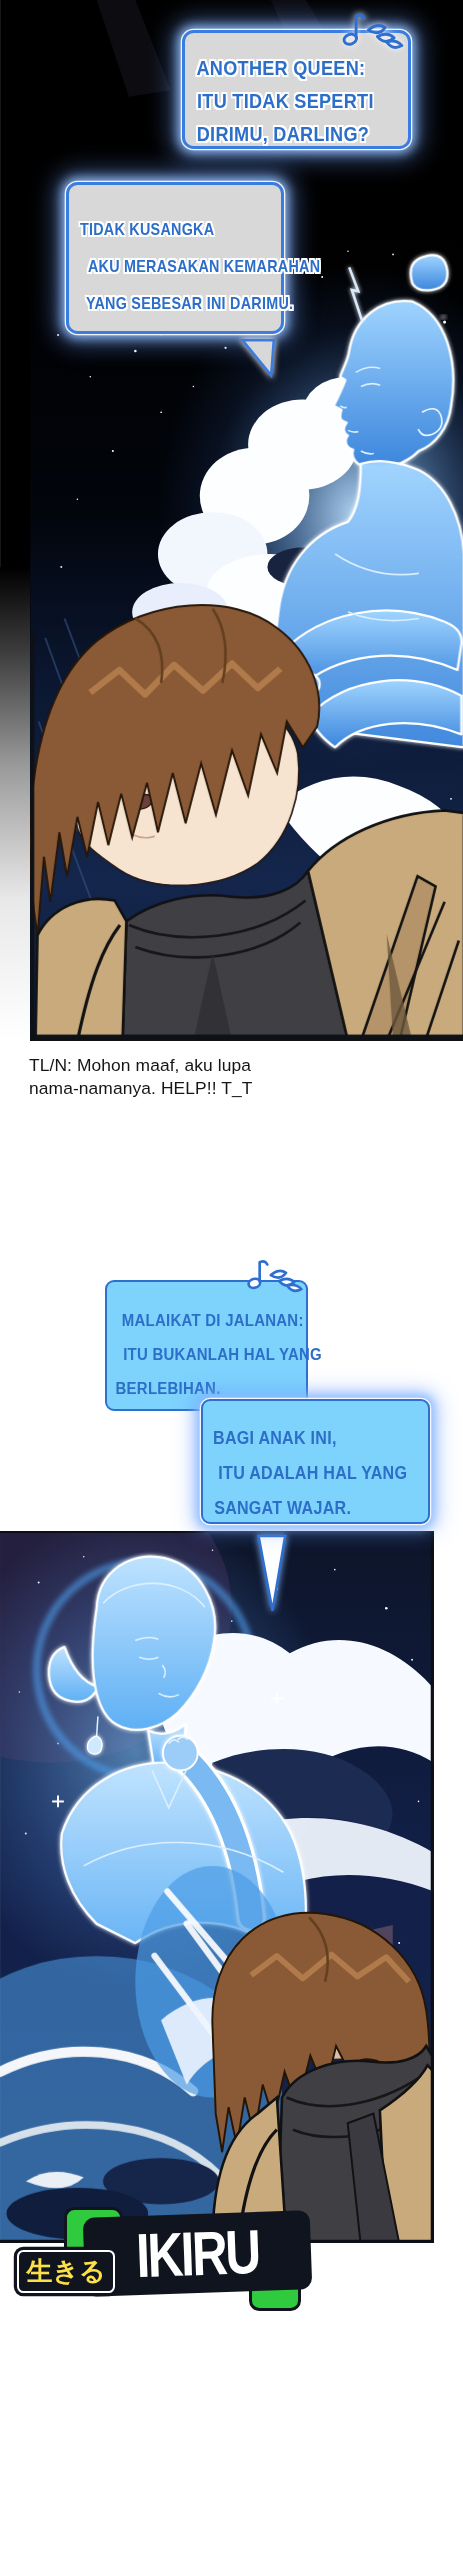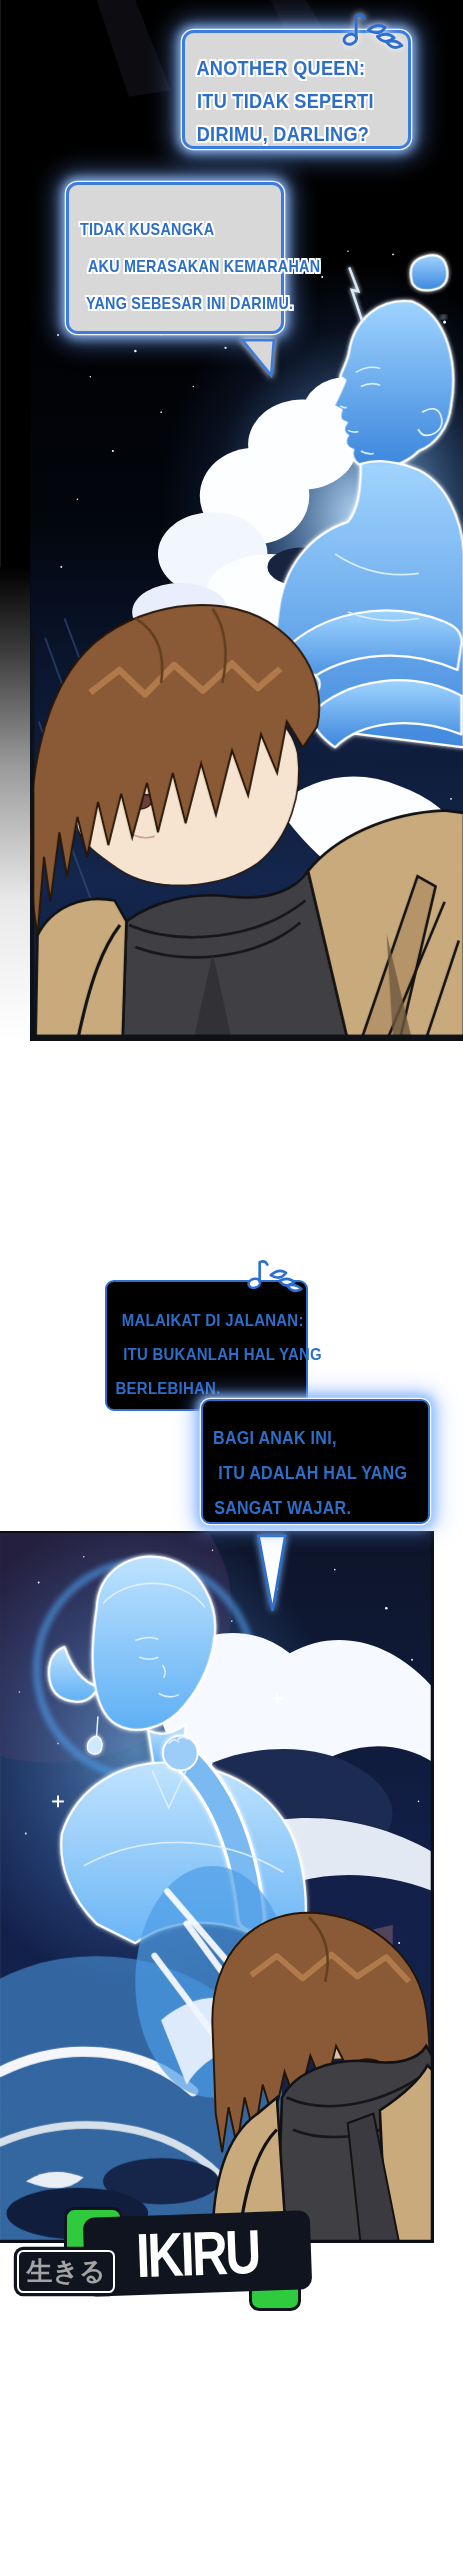--- a/index.html
+++ b/index.html
@@ -4,21 +4,21 @@
 <style>
   *{margin:0;padding:0;box-sizing:border-box}
   html,body{width:464px;background:#fff}
   body{height:2576px;position:relative;overflow:hidden;font-family:"Liberation Sans",sans-serif}
   .abs{position:absolute}
 
   
   .bubble{position:absolute;display:flex;flex-direction:column;align-items:flex-start;z-index:4}
   .b-gray{background:#d8d8d8;border:3.2px solid #3b7ce0;border-radius:11.6px;
     box-shadow:0 0 0 1.3px rgba(255,255,255,.9),0 0 10.3px 3.9px rgba(150,195,255,.95),0 0 23px 10.3px rgba(110,160,255,.45)}
-  .b-white{background:#000000;border:2.6px solid #2e6fd0;border-radius:9px}
+  .b-white{background:#7dd3fc;border:2.6px solid #2e6fd0;border-radius:9px}
   .b-glow{box-shadow:0 0 0 1.3px rgba(255,255,255,.9),0 0 9px 3.2px rgba(140,190,255,.9),0 0 19.3px 7.7px rgba(100,150,255,.5)}
   .bline{color:#2d6ec8;font-weight:700;white-space:nowrap;text-align:center;letter-spacing:0.3px;
     transform:scaleX(.88);transform-origin:50% 50%;
     text-shadow:-1.9px -1.9px 0 #fff,1.9px -1.9px 0 #fff,-1.9px 1.9px 0 #fff,1.9px 1.9px 0 #fff,0 -1.9px 0 #fff,0 1.9px 0 #fff,-1.9px 0 0 #fff,1.9px 0 0 #fff}
   .b-white .bline{text-shadow:none;transform:scaleX(.86)}
   #bubble-1{left:182px;top:30px;width:229px;height:119px;padding-top:18px}
   #bubble-1 .bline{font-size:20.6px;line-height:33px}
   #bubble-2{left:66px;top:182px;width:218px;height:152px;padding-top:26px}
   #bubble-2 .bline{font-size:16.7px;line-height:37px;transform:scaleX(.86)}
   #bubble-3{left:105px;top:1280px;width:203px;height:131px;padding-top:20.6px}
@@ -42,21 +42,21 @@
 
   
   #logo{left:11.6px;top:2202px;width:309px;height:161px;z-index:7}
   .green-sq{position:absolute;background:#2fca3e;border:3.9px solid #10141f;border-radius:10.3px;z-index:1}
   #green-sq-1{left:52px;top:5.2px;width:59px;height:67px}
   #green-sq-2{left:237px;top:50px;width:52px;height:59px}
   #logo-block{position:absolute;left:72px;top:11.6px;width:227px;height:79px;background:#10141f;border-radius:11.6px;
     display:flex;align-items:center;justify-content:center;transform:rotate(-2deg);z-index:2}
   #logo-en{color:#fff;font-size:62px;font-weight:800;letter-spacing:-3.2px;transform:scaleX(.8);white-space:nowrap}
   #logo-jp{position:absolute;left:5.2px;top:48px;background:#10141f;border:2.6px solid #fff;box-shadow:0 0 0 3.2px #10141f;
-    border-radius:6.4px;color:#a3a3a3;font-size:26px;font-weight:700;padding:1.9px 7.7px;z-index:3;white-space:nowrap}
+    border-radius:6.4px;color:#fde047;font-size:26px;font-weight:700;padding:1.9px 7.7px;z-index:3;white-space:nowrap}
 </style>
 </head>
 <body>
 
 <div class="abs" id="panel1-wrap">
 <svg width="464" height="1041" viewBox="0 0 720 1616">
   <defs>
     <linearGradient id="g1sky" x1="0" y1="0" x2="0" y2="1">
       <stop offset="0" stop-color="#000"></stop>
           <stop offset=".35" stop-color="#02050c"></stop>
@@ -215,20 +215,22 @@
   <div class="bline">TIDAK KUSANGKA</div>
   <div class="bline">AKU MERASAKAN KEMARAHAN</div>
   <div class="bline">YANG SEBESAR INI DARIMU.</div>
 </div>
 
 <svg class="tailsvg glow-w" style="left:240px;top:339px" width="39" height="39" viewBox="0 0 60 60">
   <polygon points="4,2 52,2 48,56" fill="#d8d8d8" stroke="#3b7ce0" stroke-width="4"></polygon>
 </svg>
 
 <div class="abs" id="tl-note">
+  <div>TL/N: Mohon maaf, aku lupa</div>
+  <div>nama-namanya. HELP!! T_T</div>
 </div>
 
 <svg class="notesvg" style="left:245px;top:1255px" width="61" height="39" viewBox="0 0 104 66">
   <g stroke="#2e6fd0" stroke-width="4.5" fill="#fff" stroke-linejoin="round" stroke-linecap="round">
     <ellipse cx="16" cy="48" rx="10" ry="7.5" transform="rotate(-18 16 48)"></ellipse>
     <path d="M25 45 L25 12 Q34 8 38 16" fill="none"></path>
     <path d="M44 34 Q58 22 70 30 Q60 44 44 34 Z"></path>
     <path d="M58 44 Q74 36 84 46 Q70 58 58 44 Z"></path>
     <path d="M72 52 Q88 48 96 58 Q82 66 72 52 Z"></path>
   </g>

